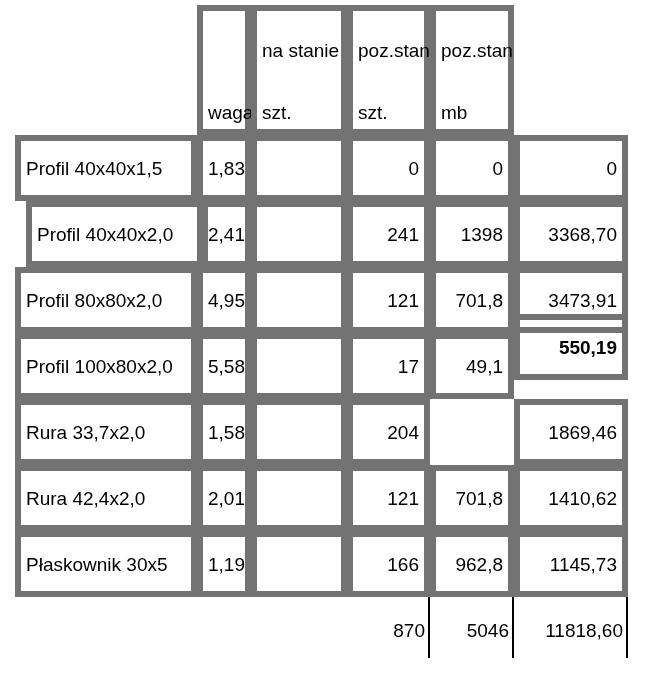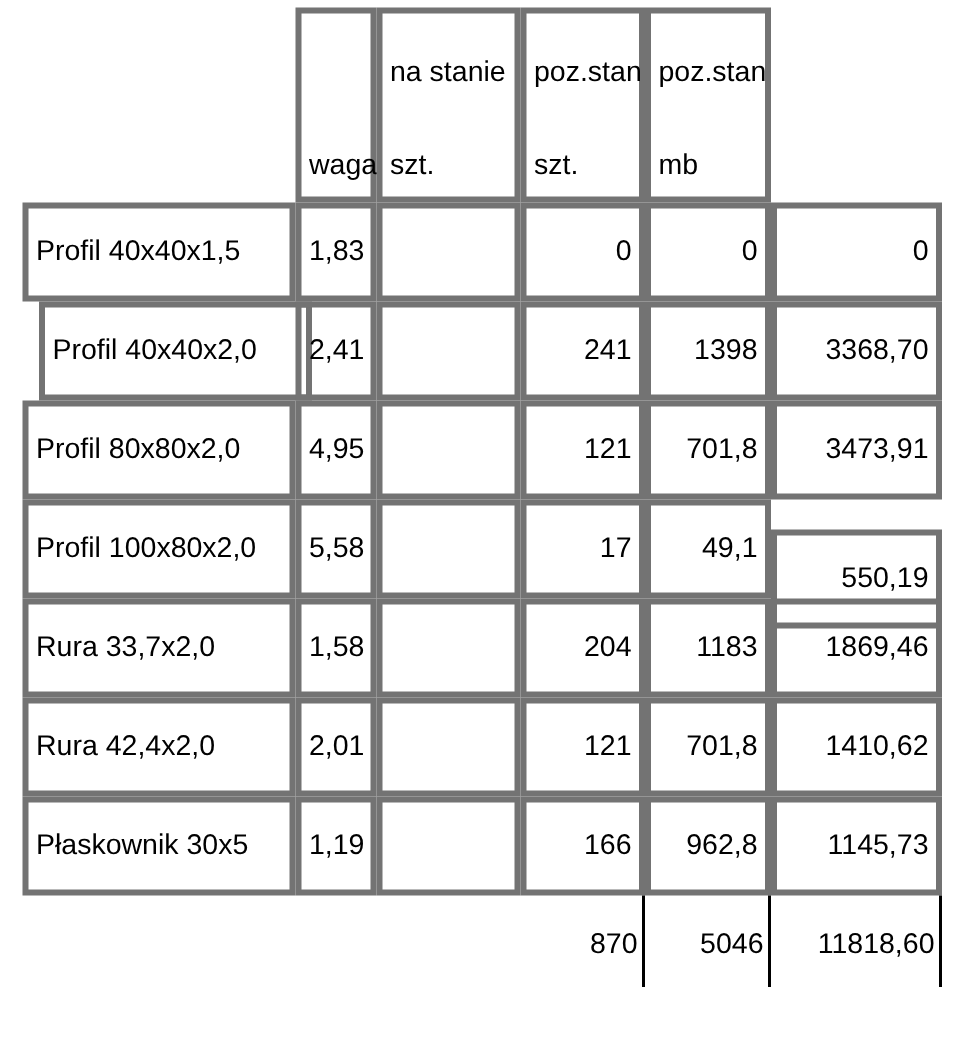--- a/index.html
+++ b/index.html
@@ -27,21 +27,21 @@
     position: absolute;
     box-sizing: border-box;
     font-size: 19px;
     line-height: 1;
     white-space: nowrap;
     overflow: visible;
     background: transparent;
   }
 
   
-  .bx      { border: 4px solid #737373; }
+  .bx      { border: 6px solid #737373; }
 
   
   .txt {
     position: absolute;
     left: 5px;
     right: 5px;
     white-space: nowrap;
   }
   .txt.mid  { top: 50%; transform: translateY(-50%); }
   .txt.left { text-align: left; }
@@ -147,37 +147,34 @@
     </div>
     <div class="cell bx" style="left: 251px; top: 333px; width: 96px; height: 66px;">
       <div class="txt mid right"></div>
     </div>
     <div class="cell bx" style="left: 347px; top: 333px; width: 83px; height: 66px;">
       <div class="txt mid right">17</div>
     </div>
     <div class="cell bx" style="left: 430px; top: 333px; width: 84px; height: 66px;">
       <div class="txt mid right">49,1</div>
     </div>
-    <div class="cell bx" style="left: 514px; top: 353px; width: 114px; height: 66px;">
+    <div class="cell bx" style="left: 514px; top: 314px; width: 114px; height: 66px; font-weight: bold;">
       <div class="txt mid right">550,19</div>
     </div>
     <div class="cell bx" style="left: 15px; top: 399px; width: 182px; height: 66px;">
       <div class="txt mid left">Rura 33,7x2,0</div>
     </div>
     <div class="cell bx" style="left: 197px; top: 399px; width: 54px; height: 66px;">
       <div class="txt mid left">1,58</div>
     </div>
     <div class="cell bx" style="left: 251px; top: 399px; width: 96px; height: 66px;">
       <div class="txt mid right"></div>
     </div>
     <div class="cell bx" style="left: 347px; top: 399px; width: 83px; height: 66px;">
       <div class="txt mid right">204</div>
-    </div>
-    <div class="cell bx" style="left: 430px; top: 399px; width: 84px; height: 66px;">
-      <div class="txt mid right">1183</div>
     </div>
     <div class="cell bx" style="left: 514px; top: 399px; width: 114px; height: 66px;">
       <div class="txt mid right">1869,46</div>
     </div>
     <div class="cell bx" style="left: 15px; top: 465px; width: 182px; height: 66px;">
       <div class="txt mid left">Rura 42,4x2,0</div>
     </div>
     <div class="cell bx" style="left: 197px; top: 465px; width: 54px; height: 66px;">
       <div class="txt mid left">2,01</div>
     </div>

